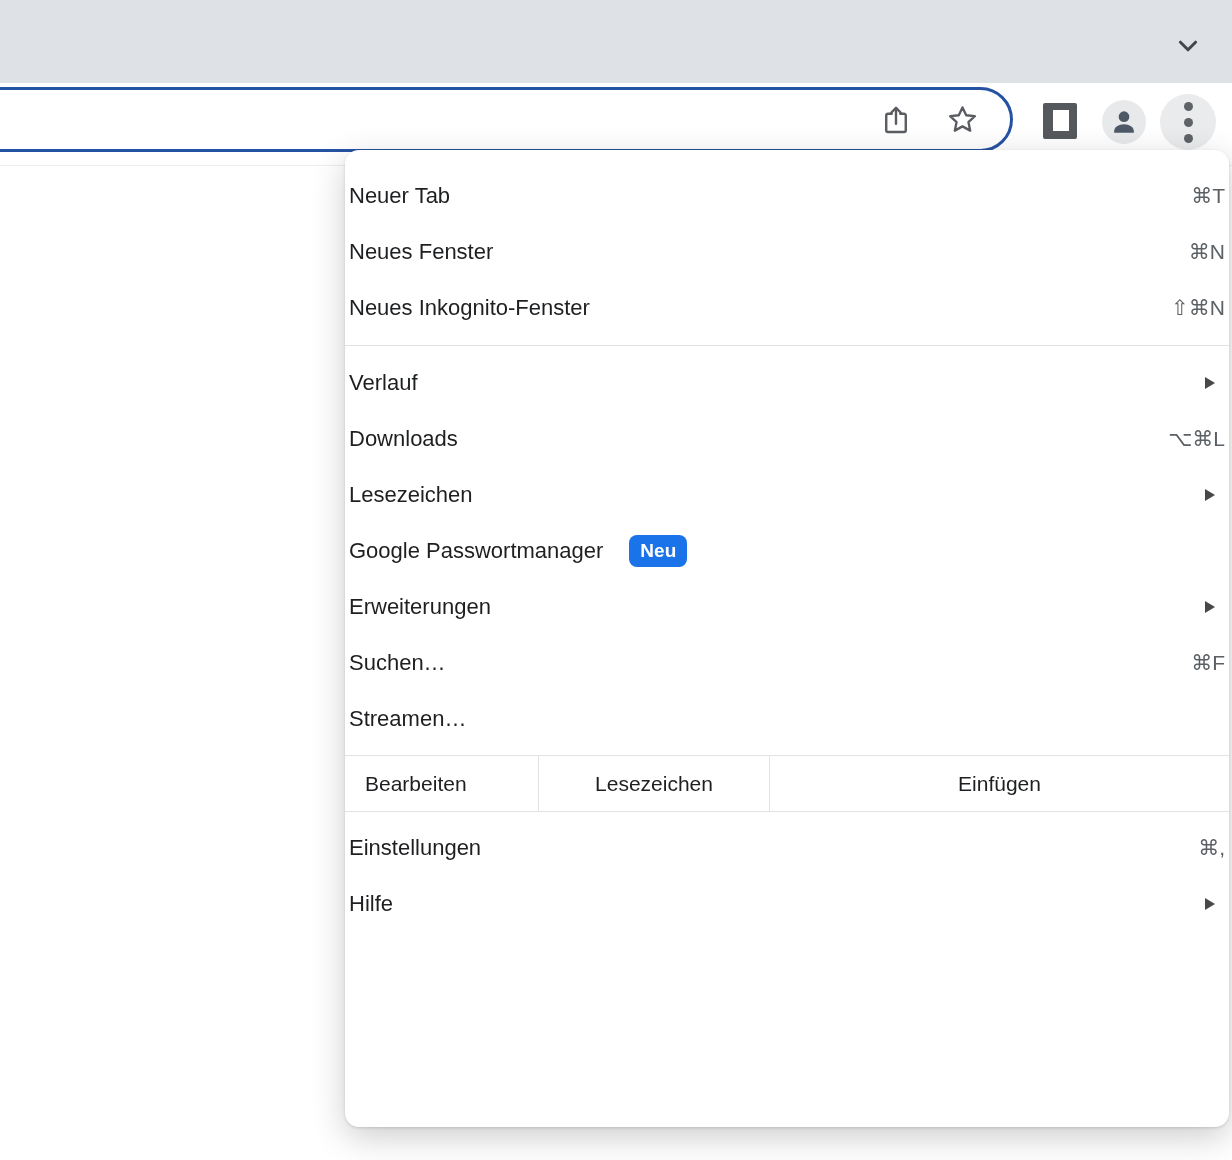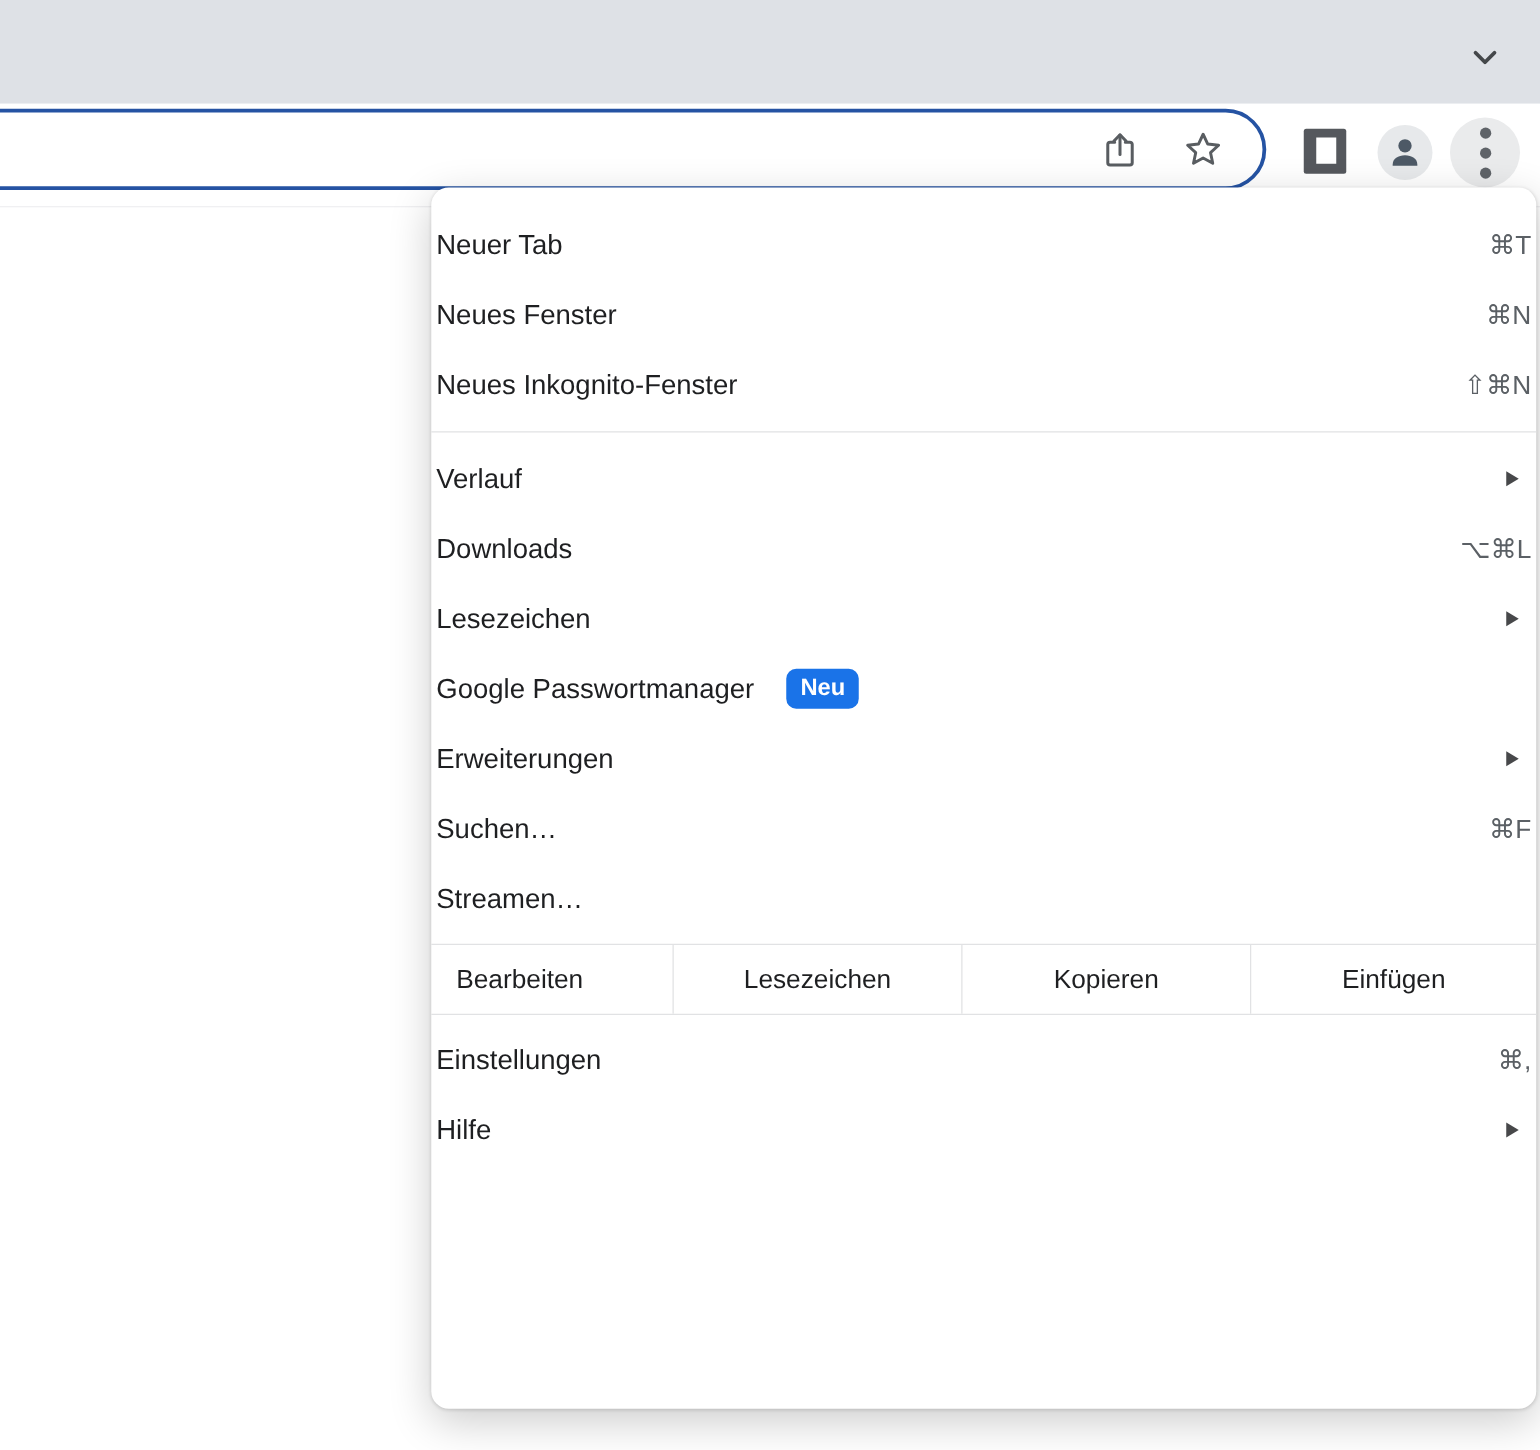--- a/index.html
+++ b/index.html
@@ -243,23 +243,20 @@
     <span class="grow"></span>
   </div>
 
   <div class="editrow">
     <div class="ecell">
       <span>Bearbeiten</span>
     </div>
     <div class="ecell c2">
       <span>Lesezeichen</span>
     </div>
-    <div class="ecell c3">
-      <span>Kopieren</span>
-    </div>
     <div class="ecell c4">
       <span>Einfügen</span>
     </div>
   </div>
 
   <div class="mrow">
     <span class="mlabel">Einstellungen</span>
     <span class="grow"></span>
     <span class="shortcut">⌘,</span>
   </div>

